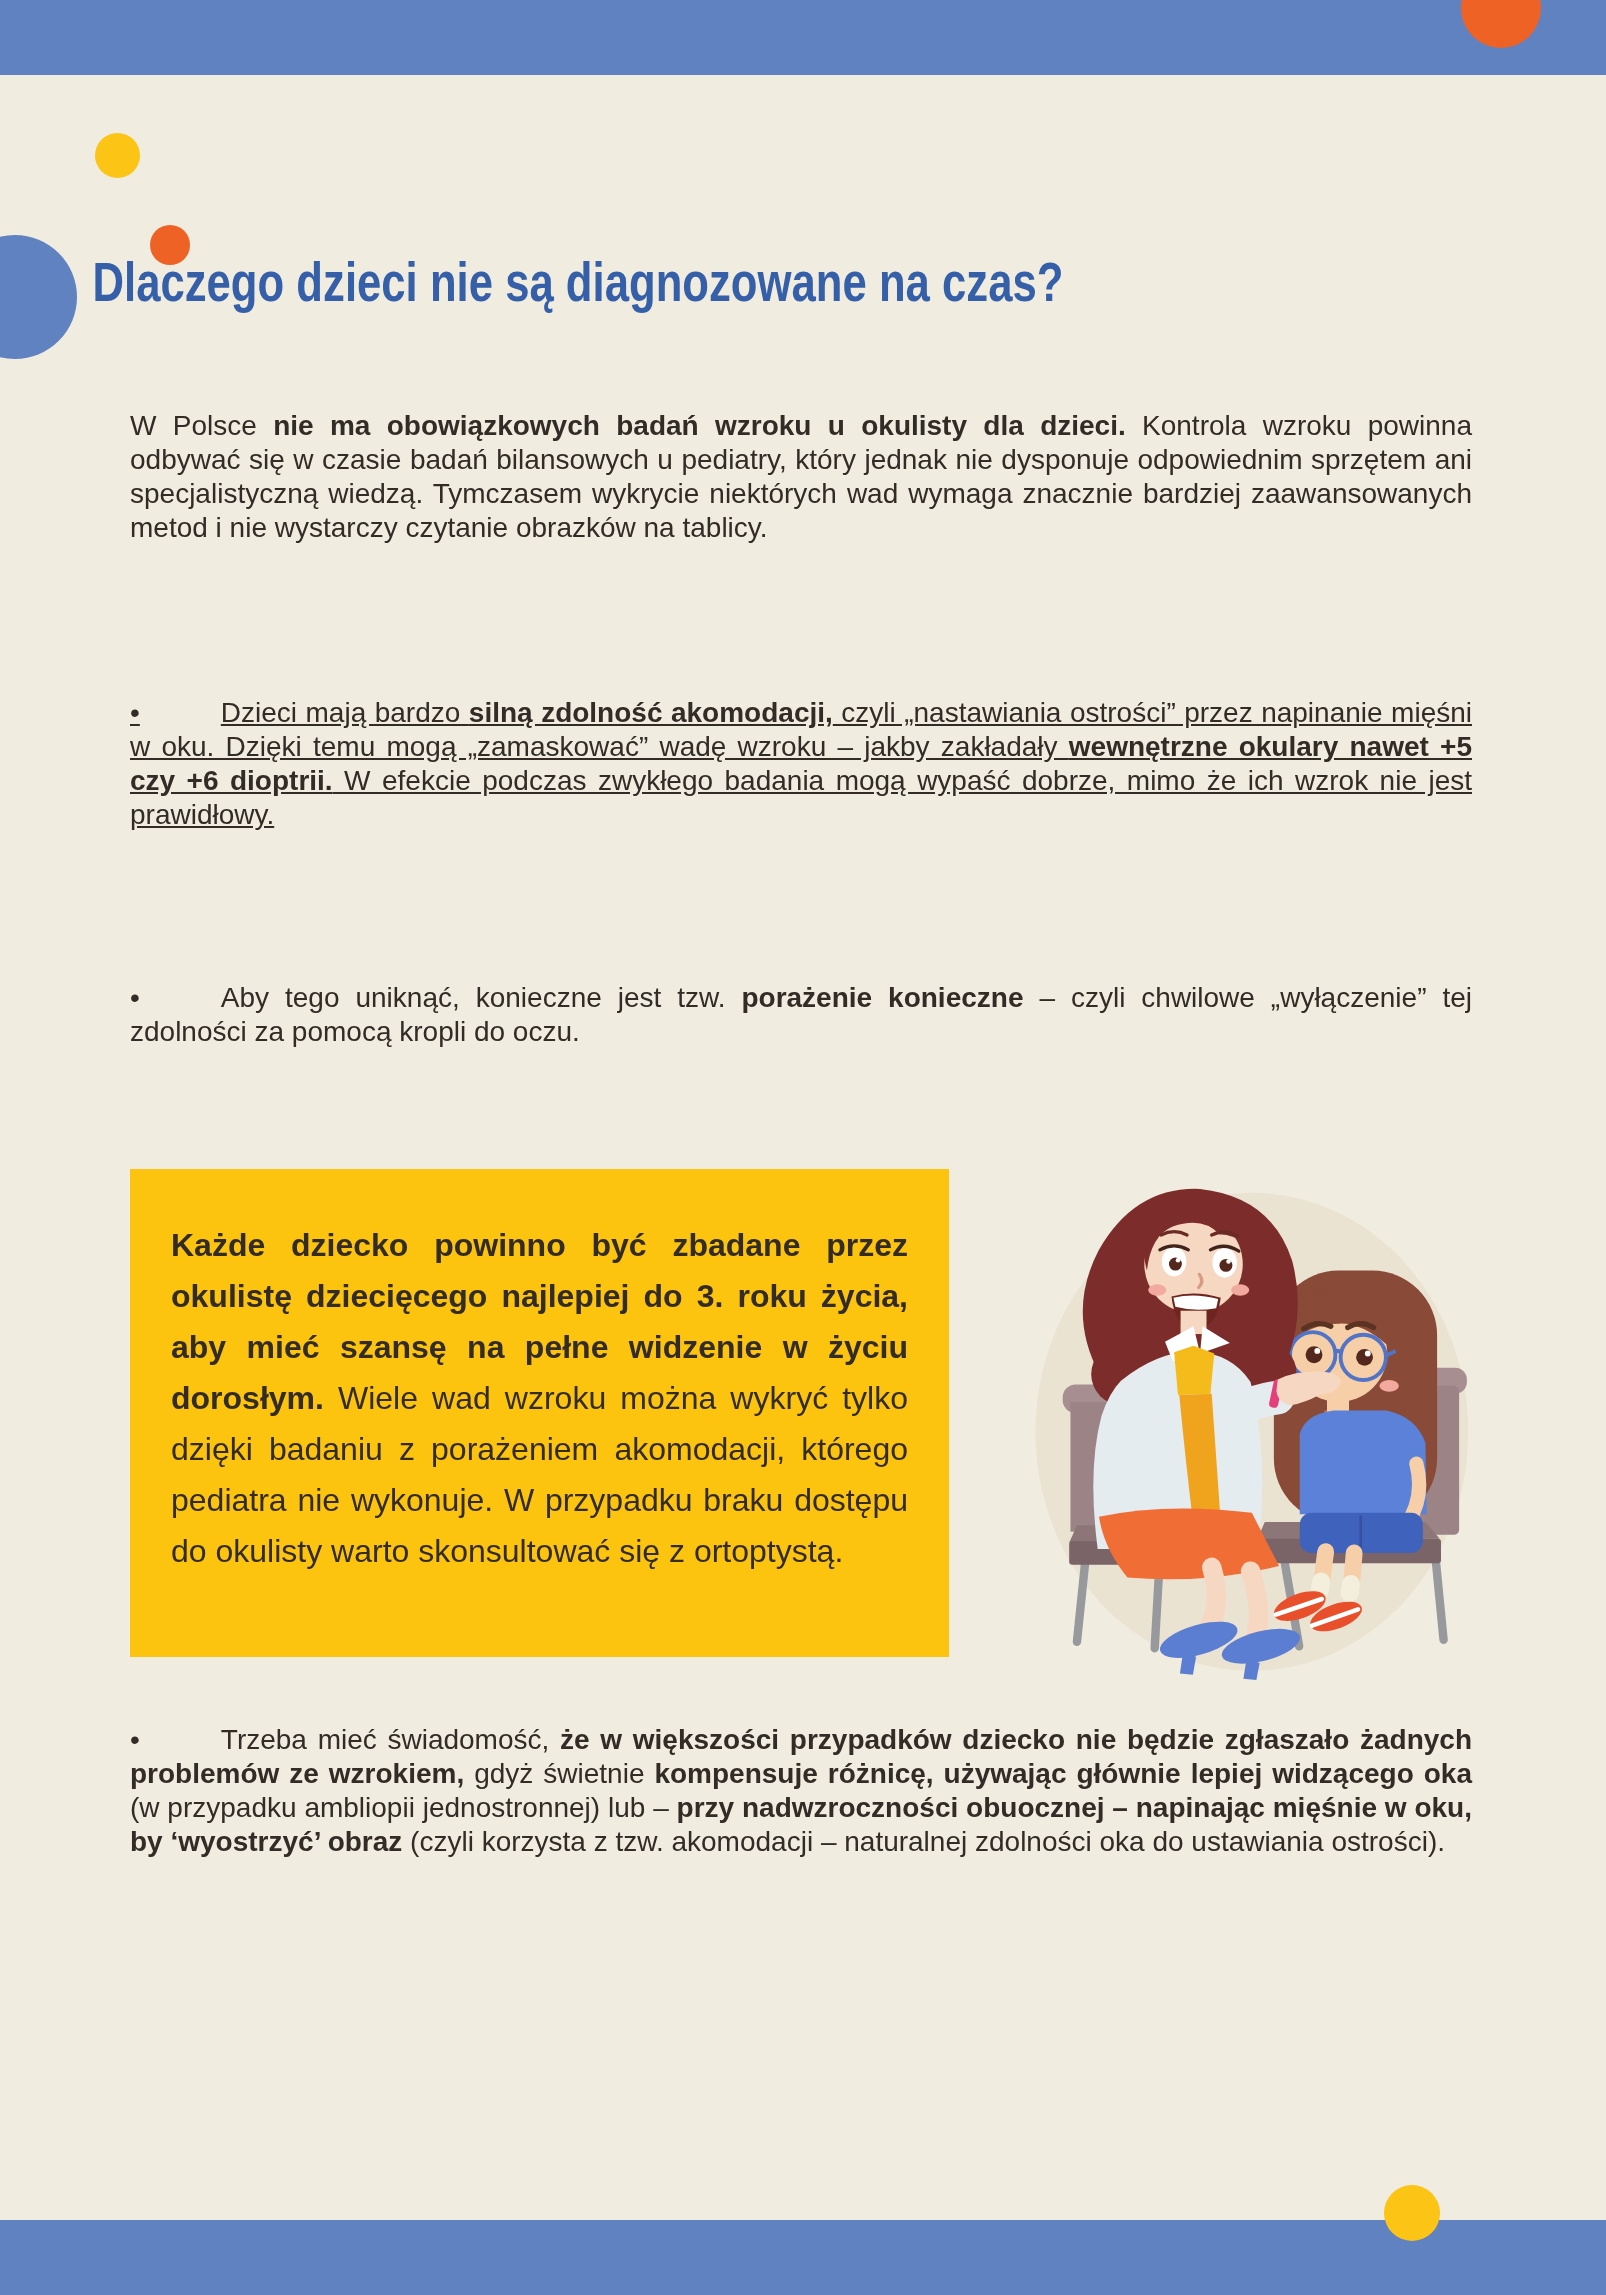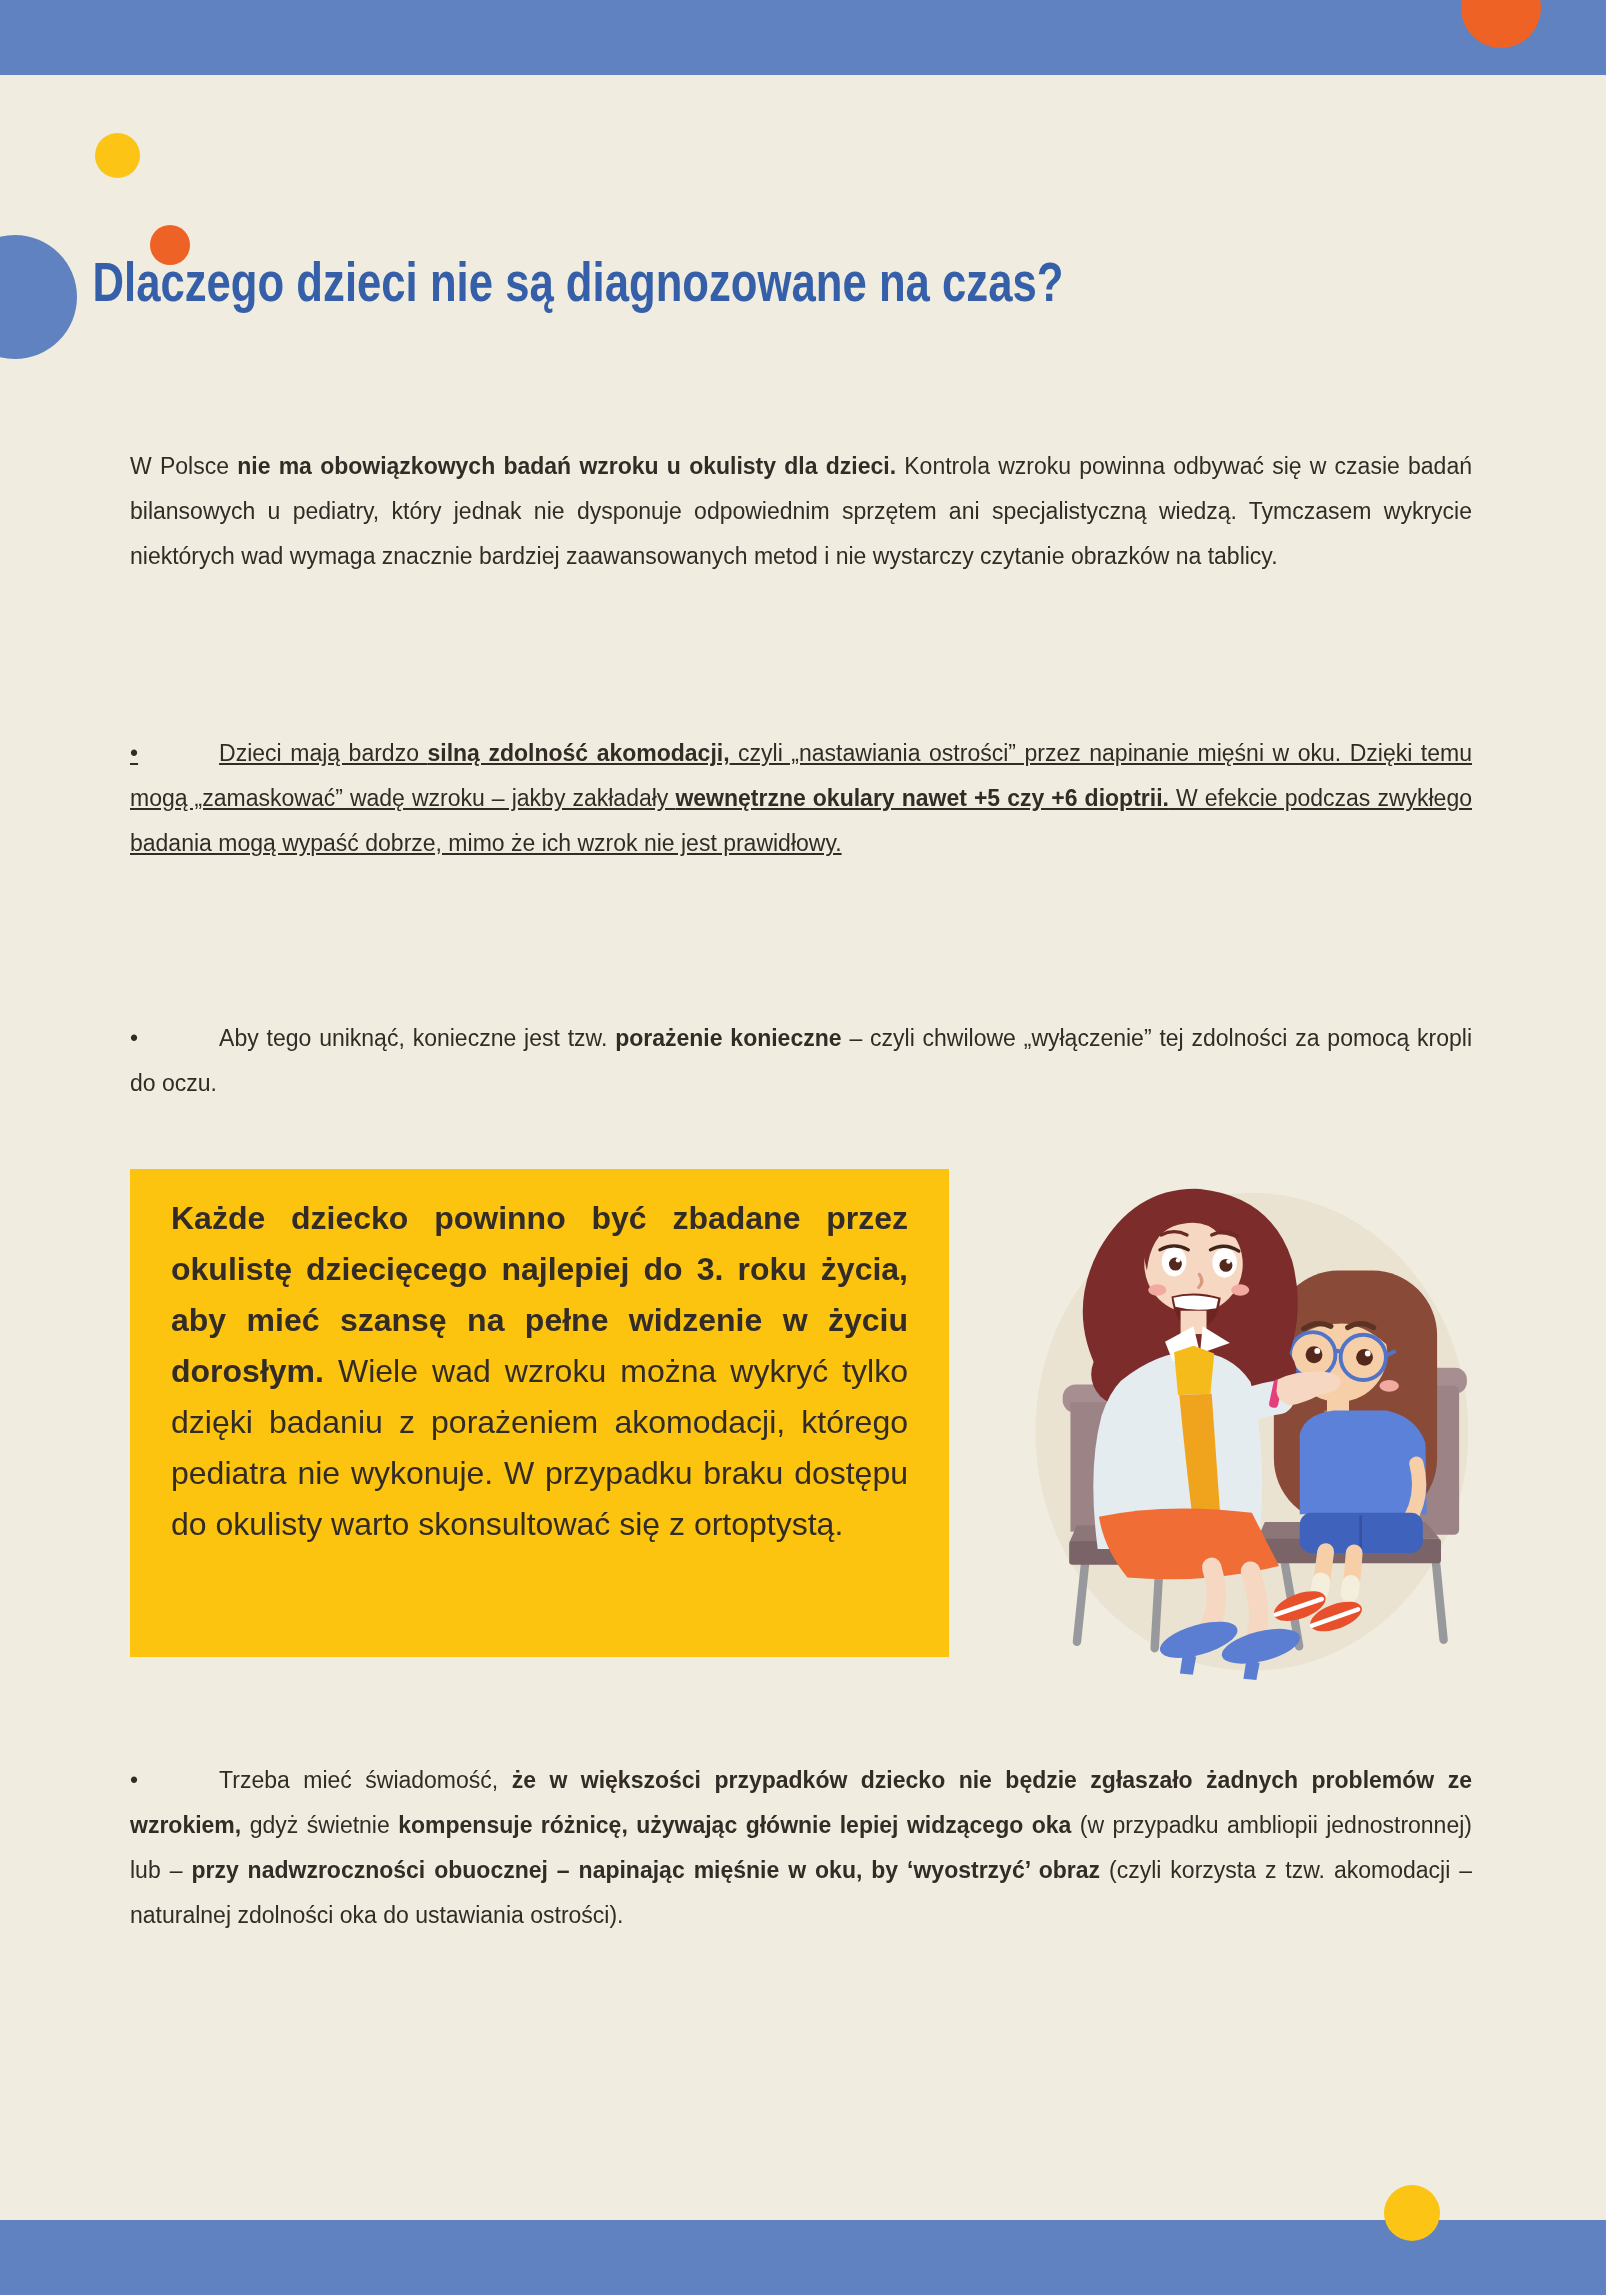--- a/index.html
+++ b/index.html
@@ -28,37 +28,36 @@
   .title-row span{
     display:inline-block;
     font-size:52px;font-weight:bold;
     color:var(--heading-blue,#355fa8);
     transform:scale(0.84,1.06);
     transform-origin:center top;
   }
 
   .flow{
     position:absolute;left:130px;width:1342px;
-    font-size:23px;line-height:45px;
+    font-size:28px;line-height:34px;
     text-align:justify;
-    margin-top:35px;
   }
   #p-intro{top:409px;}
   #b-1{top:696px;text-decoration:underline;}
   #b-2{top:981px;}
   #b-3{top:1723px;}
   .flow p, .ybox p{margin:0;}
   .b{font-weight:bold;}
   .gap{display:inline-block;width:81px;}
 
   .ybox{
     position:absolute;left:130px;top:1169px;
     width:819px;height:488px;
     box-sizing:border-box;
-    padding:24px 41px;
+    padding:51px 41px;
     background:var(--box-yellow,#fcc30f);
     font-size:32px;line-height:51px;
     text-align:justify;
   }
 
   .illu{position:absolute;left:972px;top:1159px;width:583px;height:525px;}
 
   
   .f-illbg{fill:var(--ill-bg,#eae3d2);}
   .f-chair{fill:var(--chair,#9c8486);}

